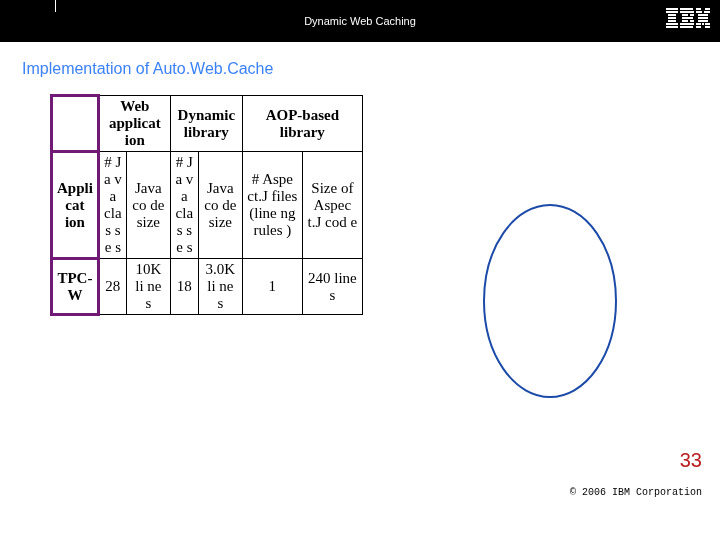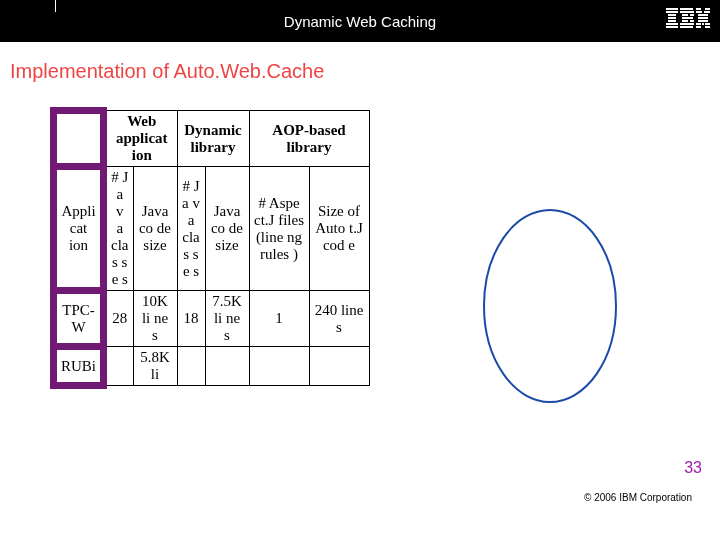--- a/index.html
+++ b/index.html
@@ -1,32 +1,32 @@
 <!DOCTYPE html>
 <html><head>
 <meta charset="utf-8">
 <style>
   * { box-sizing: border-box; }
   html, body { margin: 0; padding: 0; width: 720px; height: 540px; font-family: "Times New Roman", serif; background: #fff; color: #000; overflow: hidden; }
   .header { position: relative; height: 42px; background: #000; color: #fff; }
-  .header .title { position: absolute; left: 50%; top: 50%; transform: translate(-50%, -50%); font-family: Arial, sans-serif; font-size: 15px; }
+  .header .title { position: absolute; left: 50%; top: 50%; transform: translate(-50%, -50%); font-family: Arial, sans-serif; font-size: 11px; }
   .header .logo { position: absolute; right: 10px; top: 8px; }
   .header .tick { position: absolute; left: 55px; top: 0; width: 1px; height: 12px; background: #fff; }
-  .slide-title { font-family: Arial, sans-serif; font-size: 20px; color: #ef4444; padding: 18px 10px 8px 10px; }
+  .slide-title { font-family: Arial, sans-serif; font-size: 16px; color: #3b82f6; padding: 18px 10px 8px 10px; margin-left: 12px; }
   .stage { position: relative; width: 720px; height: 430px; }
-  table.data { position: absolute; left: 50px; top: 16px; border-collapse: collapse; font-size: 15px; }
+  table.data { position: absolute; left: 50px; top: 8px; border-collapse: collapse; font-size: 15px; }
   table.data th, table.data td { border: 1px solid #000; padding: 2px 4px; text-align: center; vertical-align: middle; font-weight: normal; }
   table.data thead th.grp { font-weight: bold; }
-  table.data tbody td.rowh, table.data thead th.rowh { font-weight: normal; border: 7px solid #701a75; width: 46px; }
+  table.data tbody td.rowh, table.data thead th.rowh { font-weight: bold; border: 3px solid #701a75; width: 46px; }
   table.data .narrow { width: 28px; }
   table.data .w44 { width: 44px; margin-top: 44px; }
   table.data .w60 { width: 60px; }
   .ellipse { position: absolute; left: 480px; top: 115px; width: 140px; height: 200px; }
-  .pagenum { position: absolute; right: 18px; bottom: 44px; font-family: Arial, sans-serif; font-size: 16px; color: #a21caf; }
-  .copyright { position: absolute; right: 28px; bottom: 18px; font-family: Liberation Sans, sans-serif; font-size: 10px; color: #000; margin-left: 23px; }
+  .pagenum { position: absolute; right: 18px; bottom: 44px; font-family: Arial, sans-serif; font-size: 20px; color: #b91c1c; }
+  .copyright { position: absolute; right: 18px; bottom: 18px; font-family: Liberation Mono, monospace; font-size: 10px; color: #000; margin-left: 23px; }
 </style>
 </head>
 <body>
 
 <div class="header">
   <div class="tick"></div>
   <div class="title">Dynamic Web Caching</div>
   <div class="logo">
     <svg width="44" height="22" viewBox="0 0 44 22">
       <g fill="#fff">
@@ -78,41 +78,32 @@
         <th class="grp" colspan="2">Dynamic library</th>
         <th class="grp" colspan="2">AOP-based library</th>
       </tr>
       <tr>
         <th class="rowh">Appli cat ion</th>
         <th class="narrow"># J a v a cla s s e s</th>
         <th class="w44">Java co de size</th>
         <th class="narrow"># J a v a cla s s e s</th>
         <th class="w44">Java co de size</th>
         <th class="w60"># Aspe ct.J files (line ng rules )</th>
-        <th class="w60">Size of Auto t.J cod e</th>
+        <th class="w60">Size of Aspec t.J cod e</th>
       </tr>
     </thead>
     <tbody>
       <tr>
         <td class="rowh">TPC- W</td>
         <td>28</td>
         <td>10K li ne s</td>
         <td>18</td>
-        <td>7.5K li ne s</td>
+        <td>3.0K li ne s</td>
         <td>1</td>
         <td>240 line s</td>
-      </tr>
-      <tr>
-        <td class="rowh">RUBi</td>
-        <td></td>
-        <td>5.8K li</td>
-        <td></td>
-        <td></td>
-        <td></td>
-        <td></td>
       </tr>
     </tbody>
   </table>
 
   <svg class="ellipse" width="140" height="200">
     <ellipse cx="70" cy="100" rx="66" ry="96" fill="none" stroke="#1b4aa8" stroke-width="2"></ellipse>
   </svg>
 
   <div class="pagenum">33</div>
   <div class="copyright">© 2006 IBM Corporation</div>

